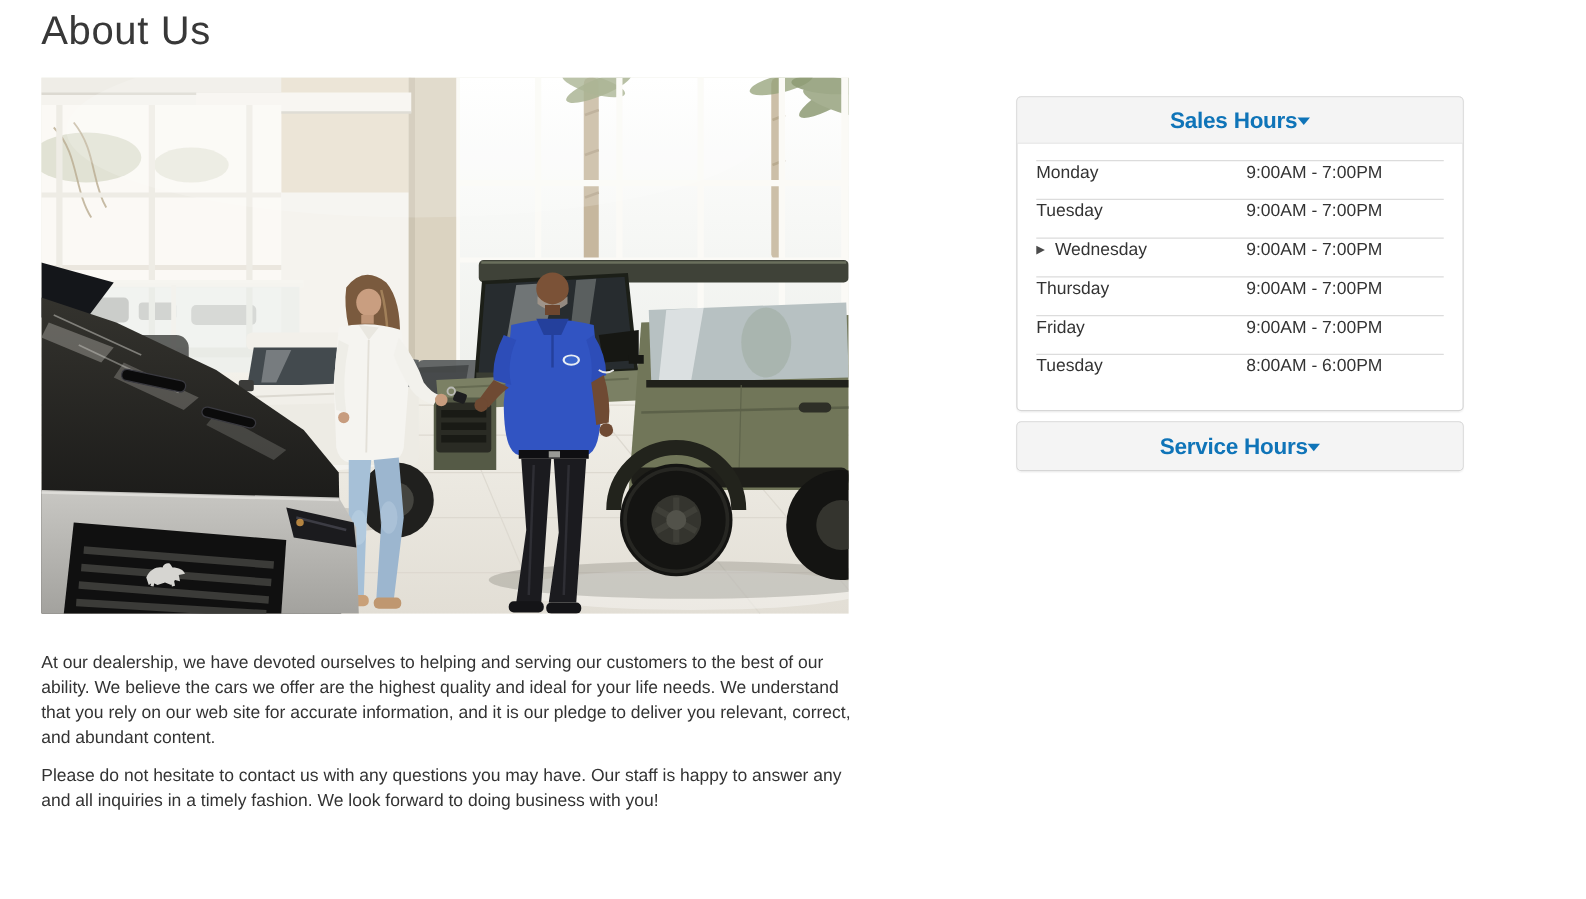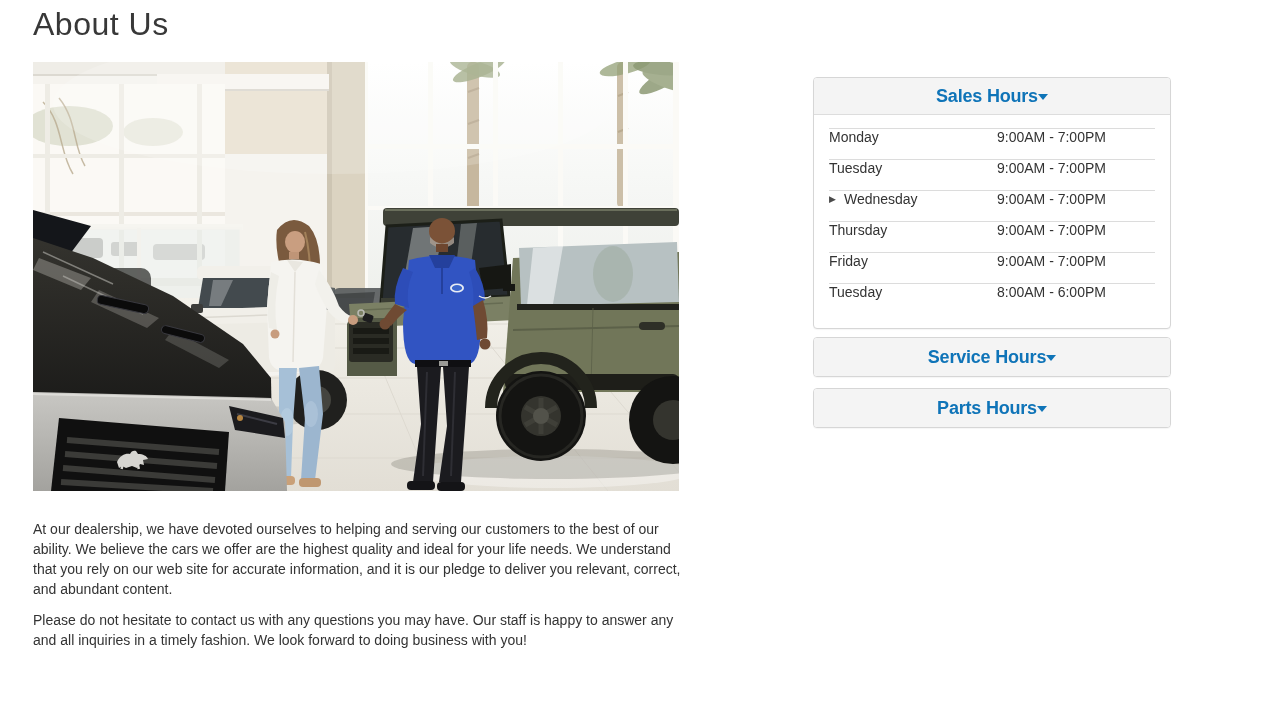--- a/index.html
+++ b/index.html
@@ -372,21 +372,15 @@
       </div>
     </section>
 
     <section class="panel collapsed mb6">
       <header class="panel-header">
         <span class="panel-title">Service Hours</span>
         <span class="caret"></span>
       </header>
     </section>
 
-    <section class="panel collapsed">
-      <header class="panel-header">
-        <span class="panel-title">Parts Hours</span>
-        <span class="caret"></span>
-      </header>
-    </section>
 
   </aside>
 </div>
 
 </body></html>

